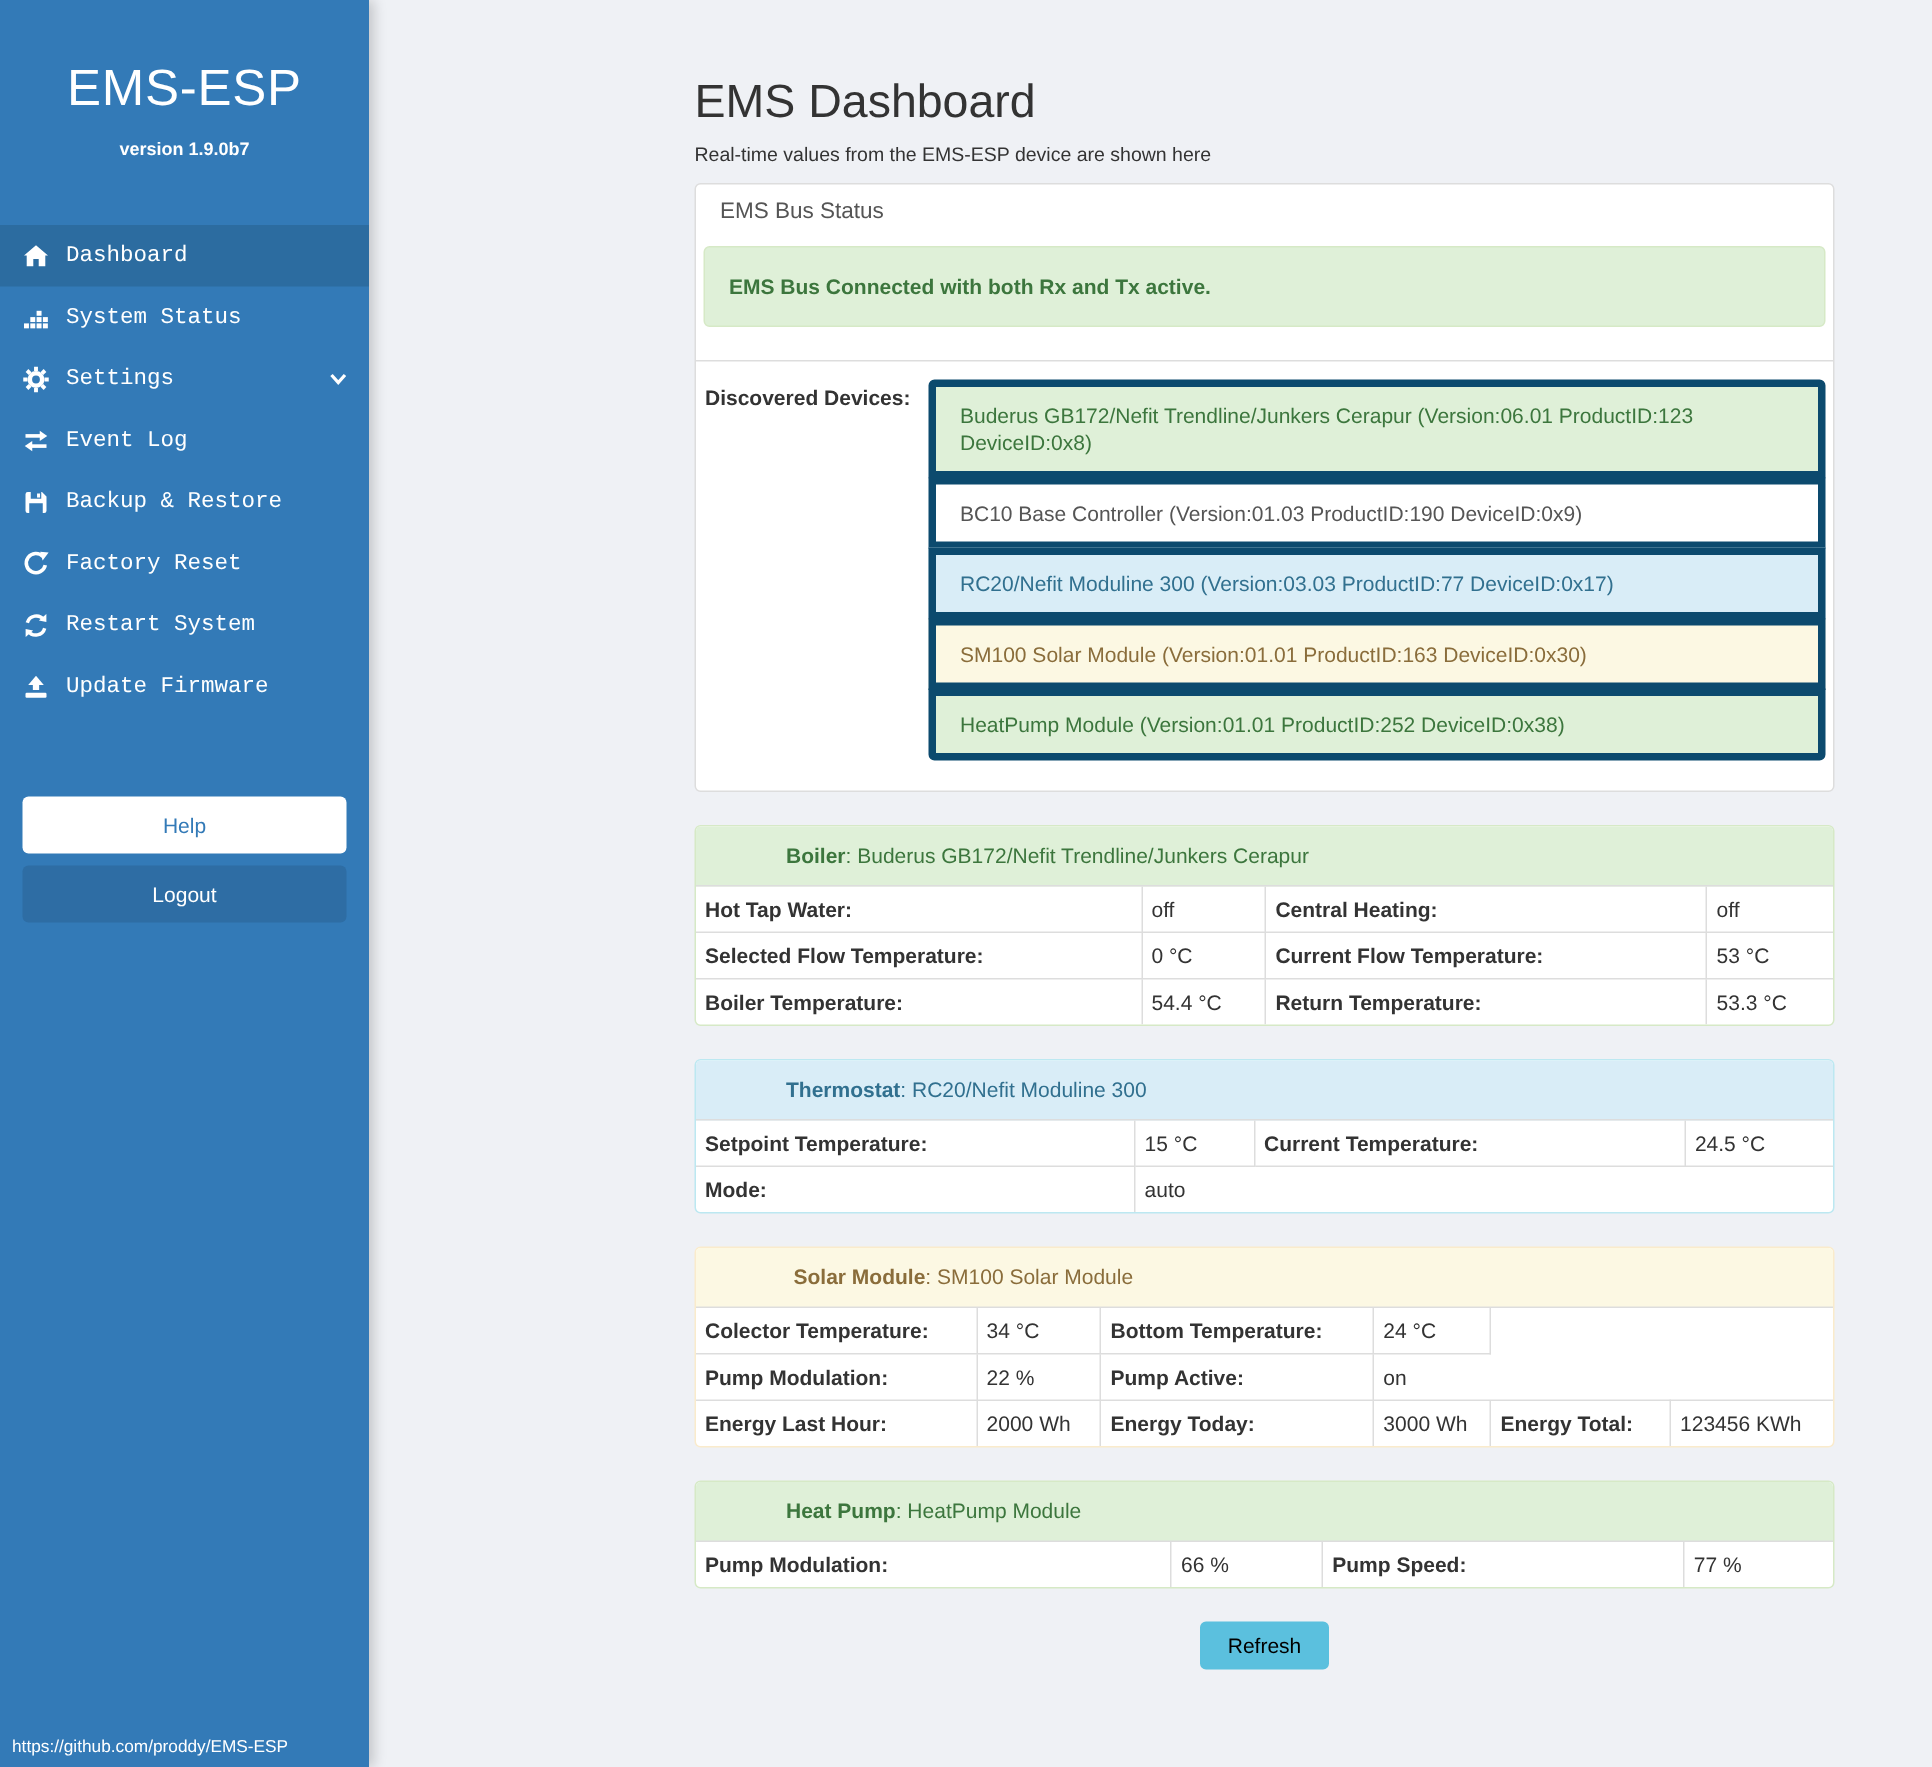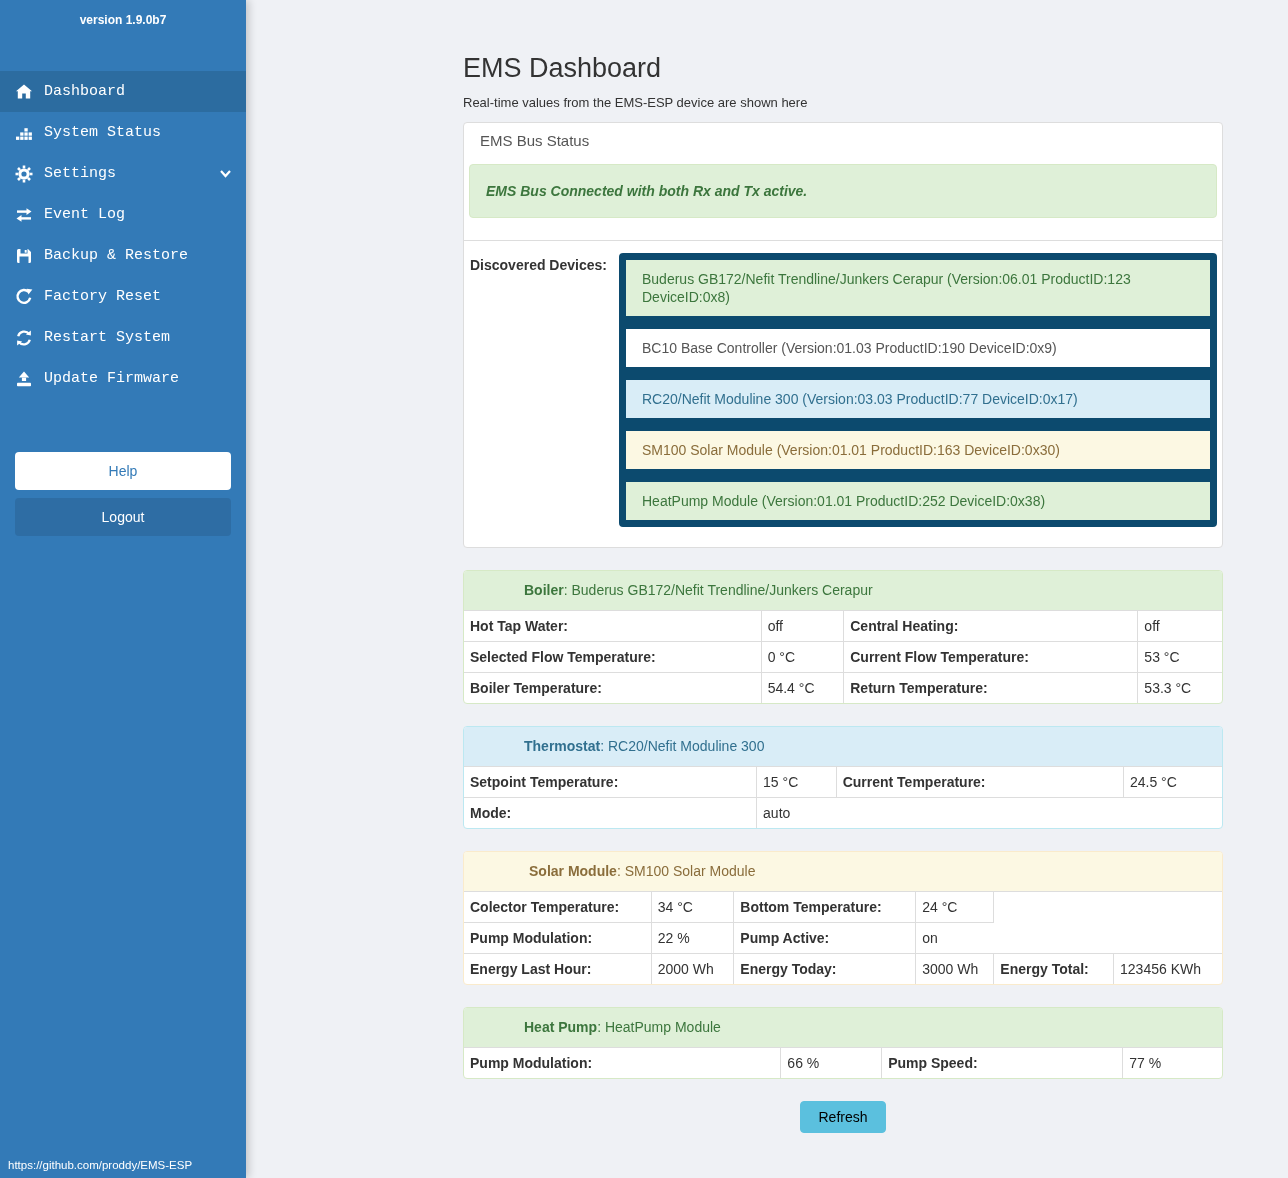--- a/index.html
+++ b/index.html
@@ -42,37 +42,37 @@
     margin:0 15px;height:38px;border-radius:4px;font-size:14px;cursor:pointer;
   }
   .btn-help{margin-top:53px;background:#fff;color:var(--sidebar-bg);}
   .btn-logout{margin-top:8px;background:var(--logout-bg);color:#fff;}
   .sidebar-status{
     position:absolute;left:8px;bottom:7px;color:#fff;font-size:11.5px;white-space:nowrap;text-align:right;
   }
   
   .main{position:absolute;left:246px;top:0;width:1042px;height:1178px;}
   .container{width:760px;margin-left:217px;padding-top:50px;}
-  .page-title{margin:0;font-size:27px;font-weight:400;color:#333;line-height:36px;}
+  .page-title{margin:0;font-size:31px;font-weight:400;color:#333;line-height:36px;}
   .page-subtitle{margin-top:9px;font-size:13px;color:#333;}
   
   .panel{
     margin-top:12px;background:#fff;border:1px solid var(--panel-border);border-radius:4px;
   }
   .panel-heading{padding:10px 16px;font-size:15px;color:var(--default-text);line-height:16px;}
-  .panel-alert-wrap{padding:5px 5px 22px 5px;font-style:italic;}
+  .panel-alert-wrap{padding:5px 5px 22px 5px;}
   .bus-alert{
     background:var(--success-bg);border:1px solid var(--success-border);border-radius:4px;
     color:var(--success-text);font-weight:bold;font-size:14px;padding:17px 16px;line-height:18px;
   }
   .devices-section{border-top:1px solid var(--panel-border);display:flex;padding:12px 5px 20px 6px;}
   .devices-label{width:140px;flex:none;font-size:14px;font-weight:bold;color:#333;line-height:20px;padding-top:2px;}
   .device-list{flex:1;margin-left:9px;}
   .device-item{
-    border:7px solid #0c4a6e;margin-top:-1px;padding:10px 16px;font-size:14px;line-height:18px;
+    border:5px solid #0c4a6e;margin-top:-1px;padding:10px 16px;font-size:14px;line-height:18px;
     background:#fff;color:var(--default-text);
   }
   .device-item:first-child{margin-top:0;border-top-left-radius:4px;border-top-right-radius:4px;}
   .device-item:last-child{border-bottom-left-radius:4px;border-bottom-right-radius:4px;}
   .device-item.v-success{background:var(--success-bg);color:var(--success-text);}
   .device-item.v-info{background:var(--info-bg);color:var(--info-text);}
   .device-item.v-warning{background:var(--warning-bg);color:var(--warning-text);}
   
   .dtable{margin-top:22px;background:#fff;border:1px solid var(--cell-border);border-radius:4px;overflow:hidden;}
   .dtable.v-success{border-color:var(--success-border);}
@@ -99,20 +99,21 @@
   .btn-refresh{
     background:var(--refresh-bg);color:#000000;border:1px solid var(--refresh-bg);border-radius:4px;
     font-size:14px;line-height:18px;padding:6px 17px;cursor:pointer;
     font-family:"Liberation Sans","DejaVu Sans",sans-serif;
   }
 </style>
 </head>
 <body>
 
 <div class="sidebar">
+  <div class="brand">EMS-ESP</div>
   <div class="version">version 1.9.0b7</div>
   <div class="menu" id="sidebar-menu">
       <div class="side-item active">
         <span class="s-icon">
           <svg width="18" height="18" viewBox="0 0 18 18">
             <path fill="#ffffff" d="M9 1.5 L17 8.3 L15.2 8.3 L15.2 15.5 L10.8 15.5 L10.8 10.6 L7.2 10.6 L7.2 15.5 L2.8 15.5 L2.8 8.3 L1 8.3 Z"></path>
           </svg>
         </span>
         <span class="s-label">Dashboard</span>
       </div>

